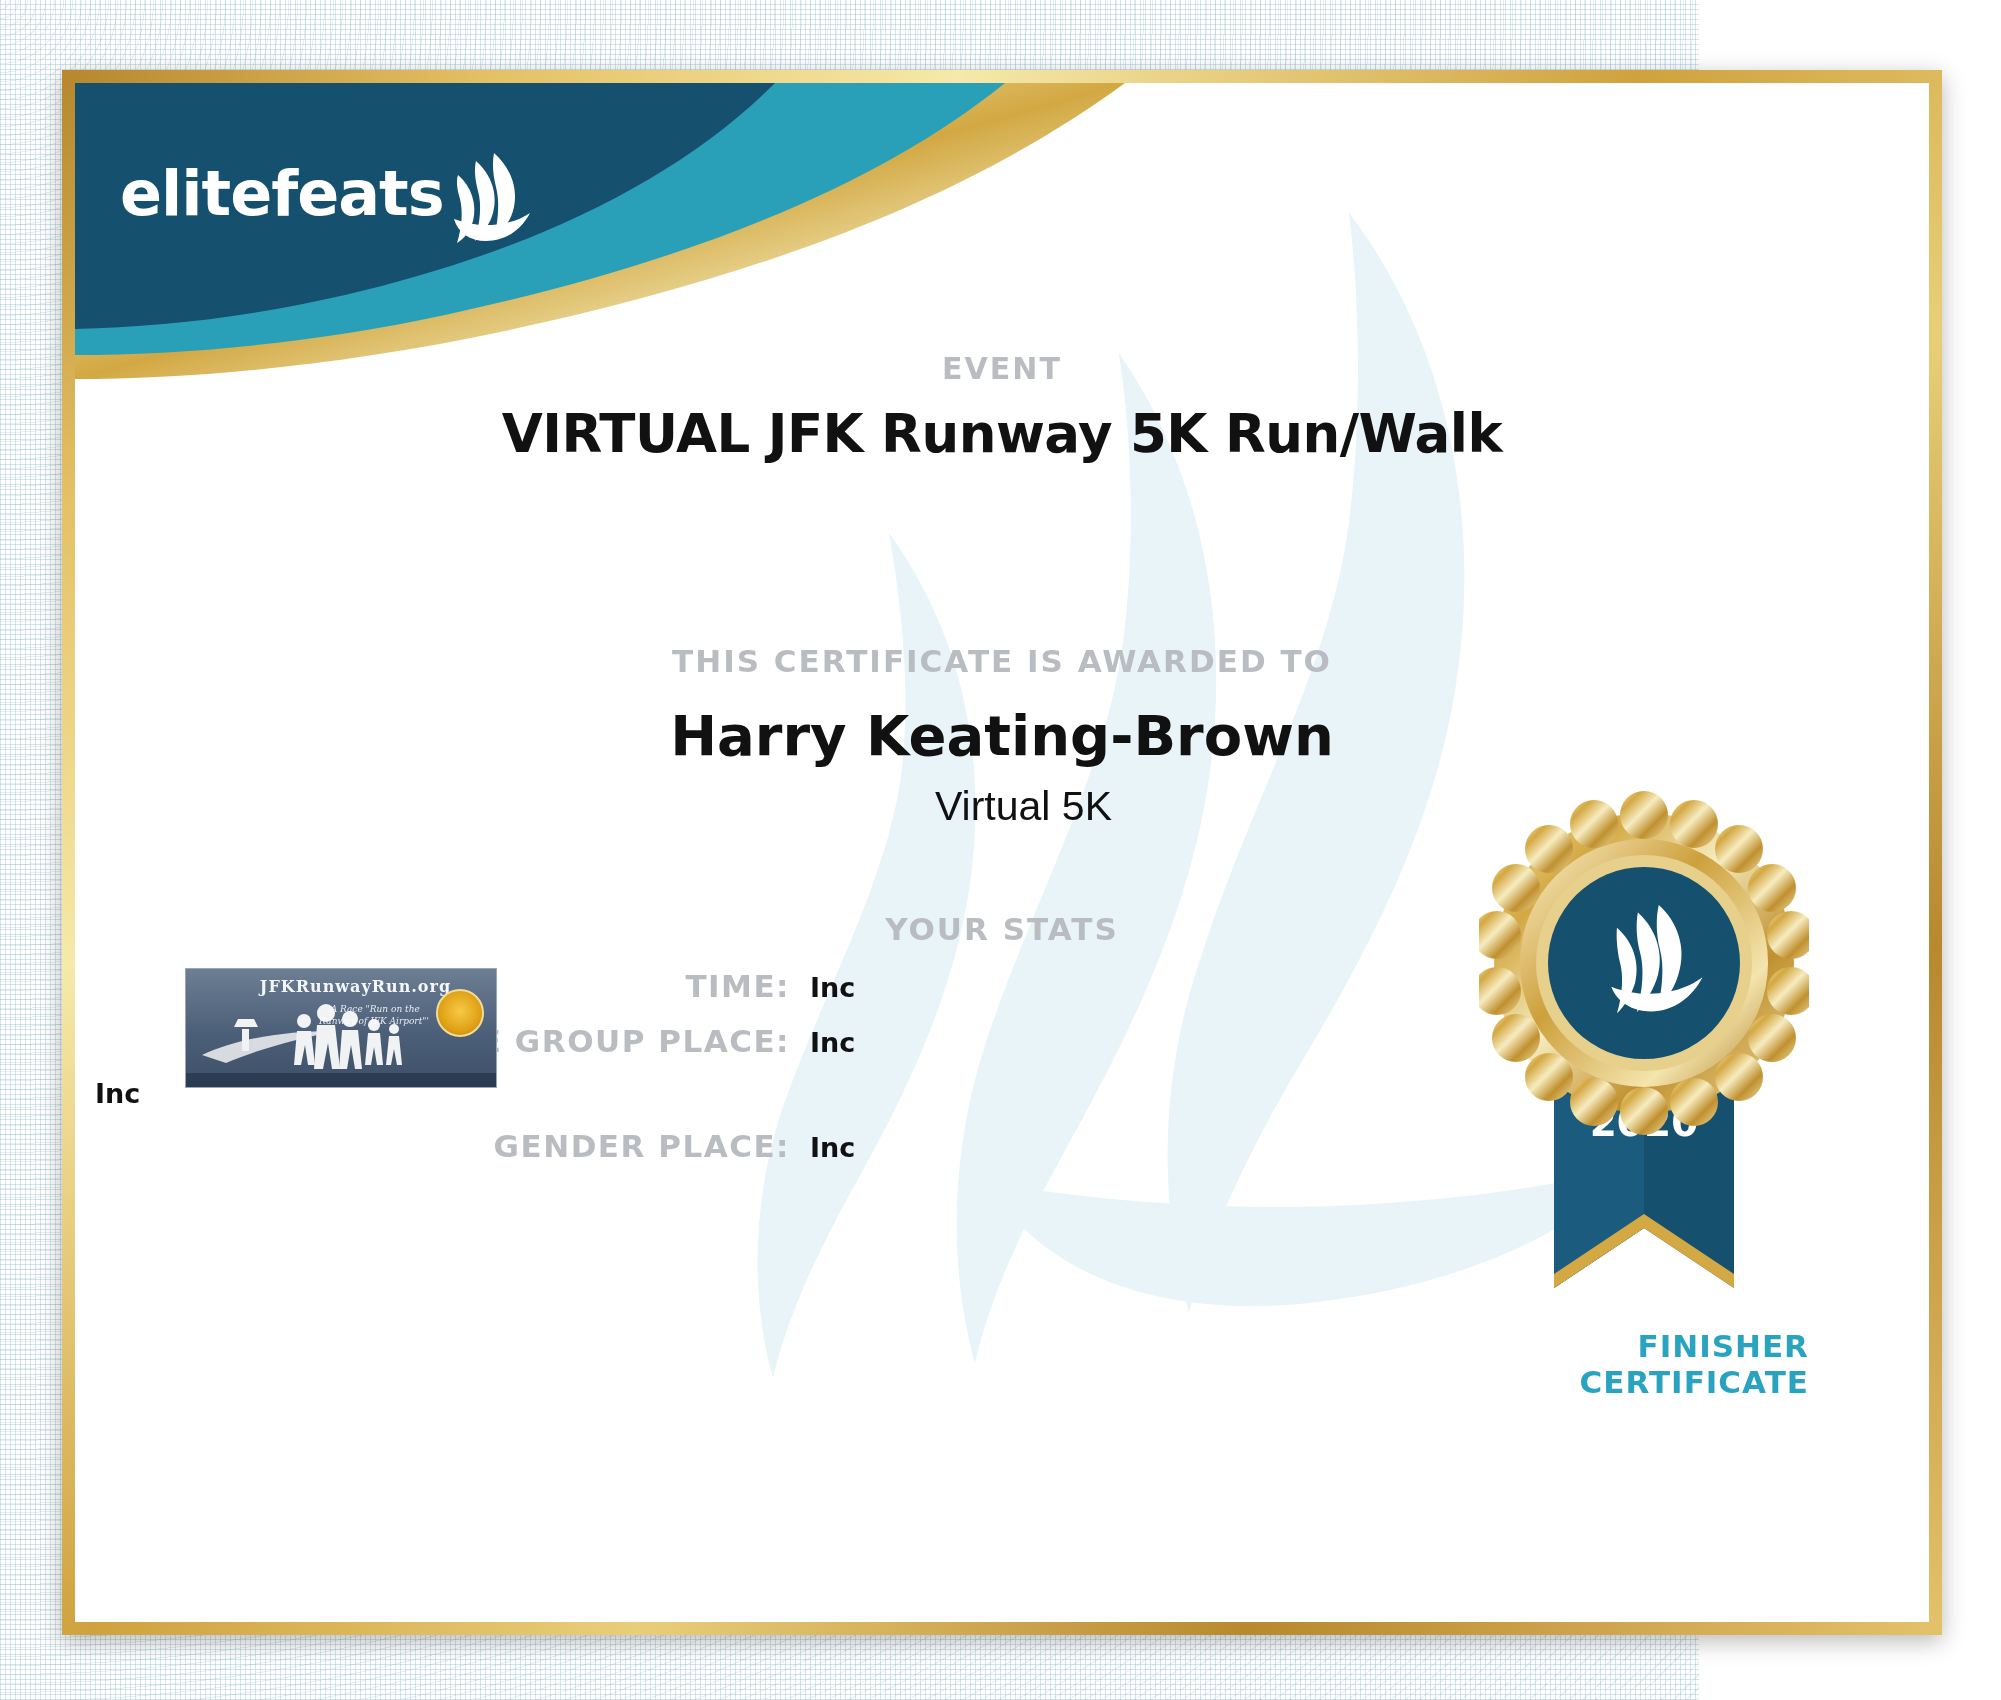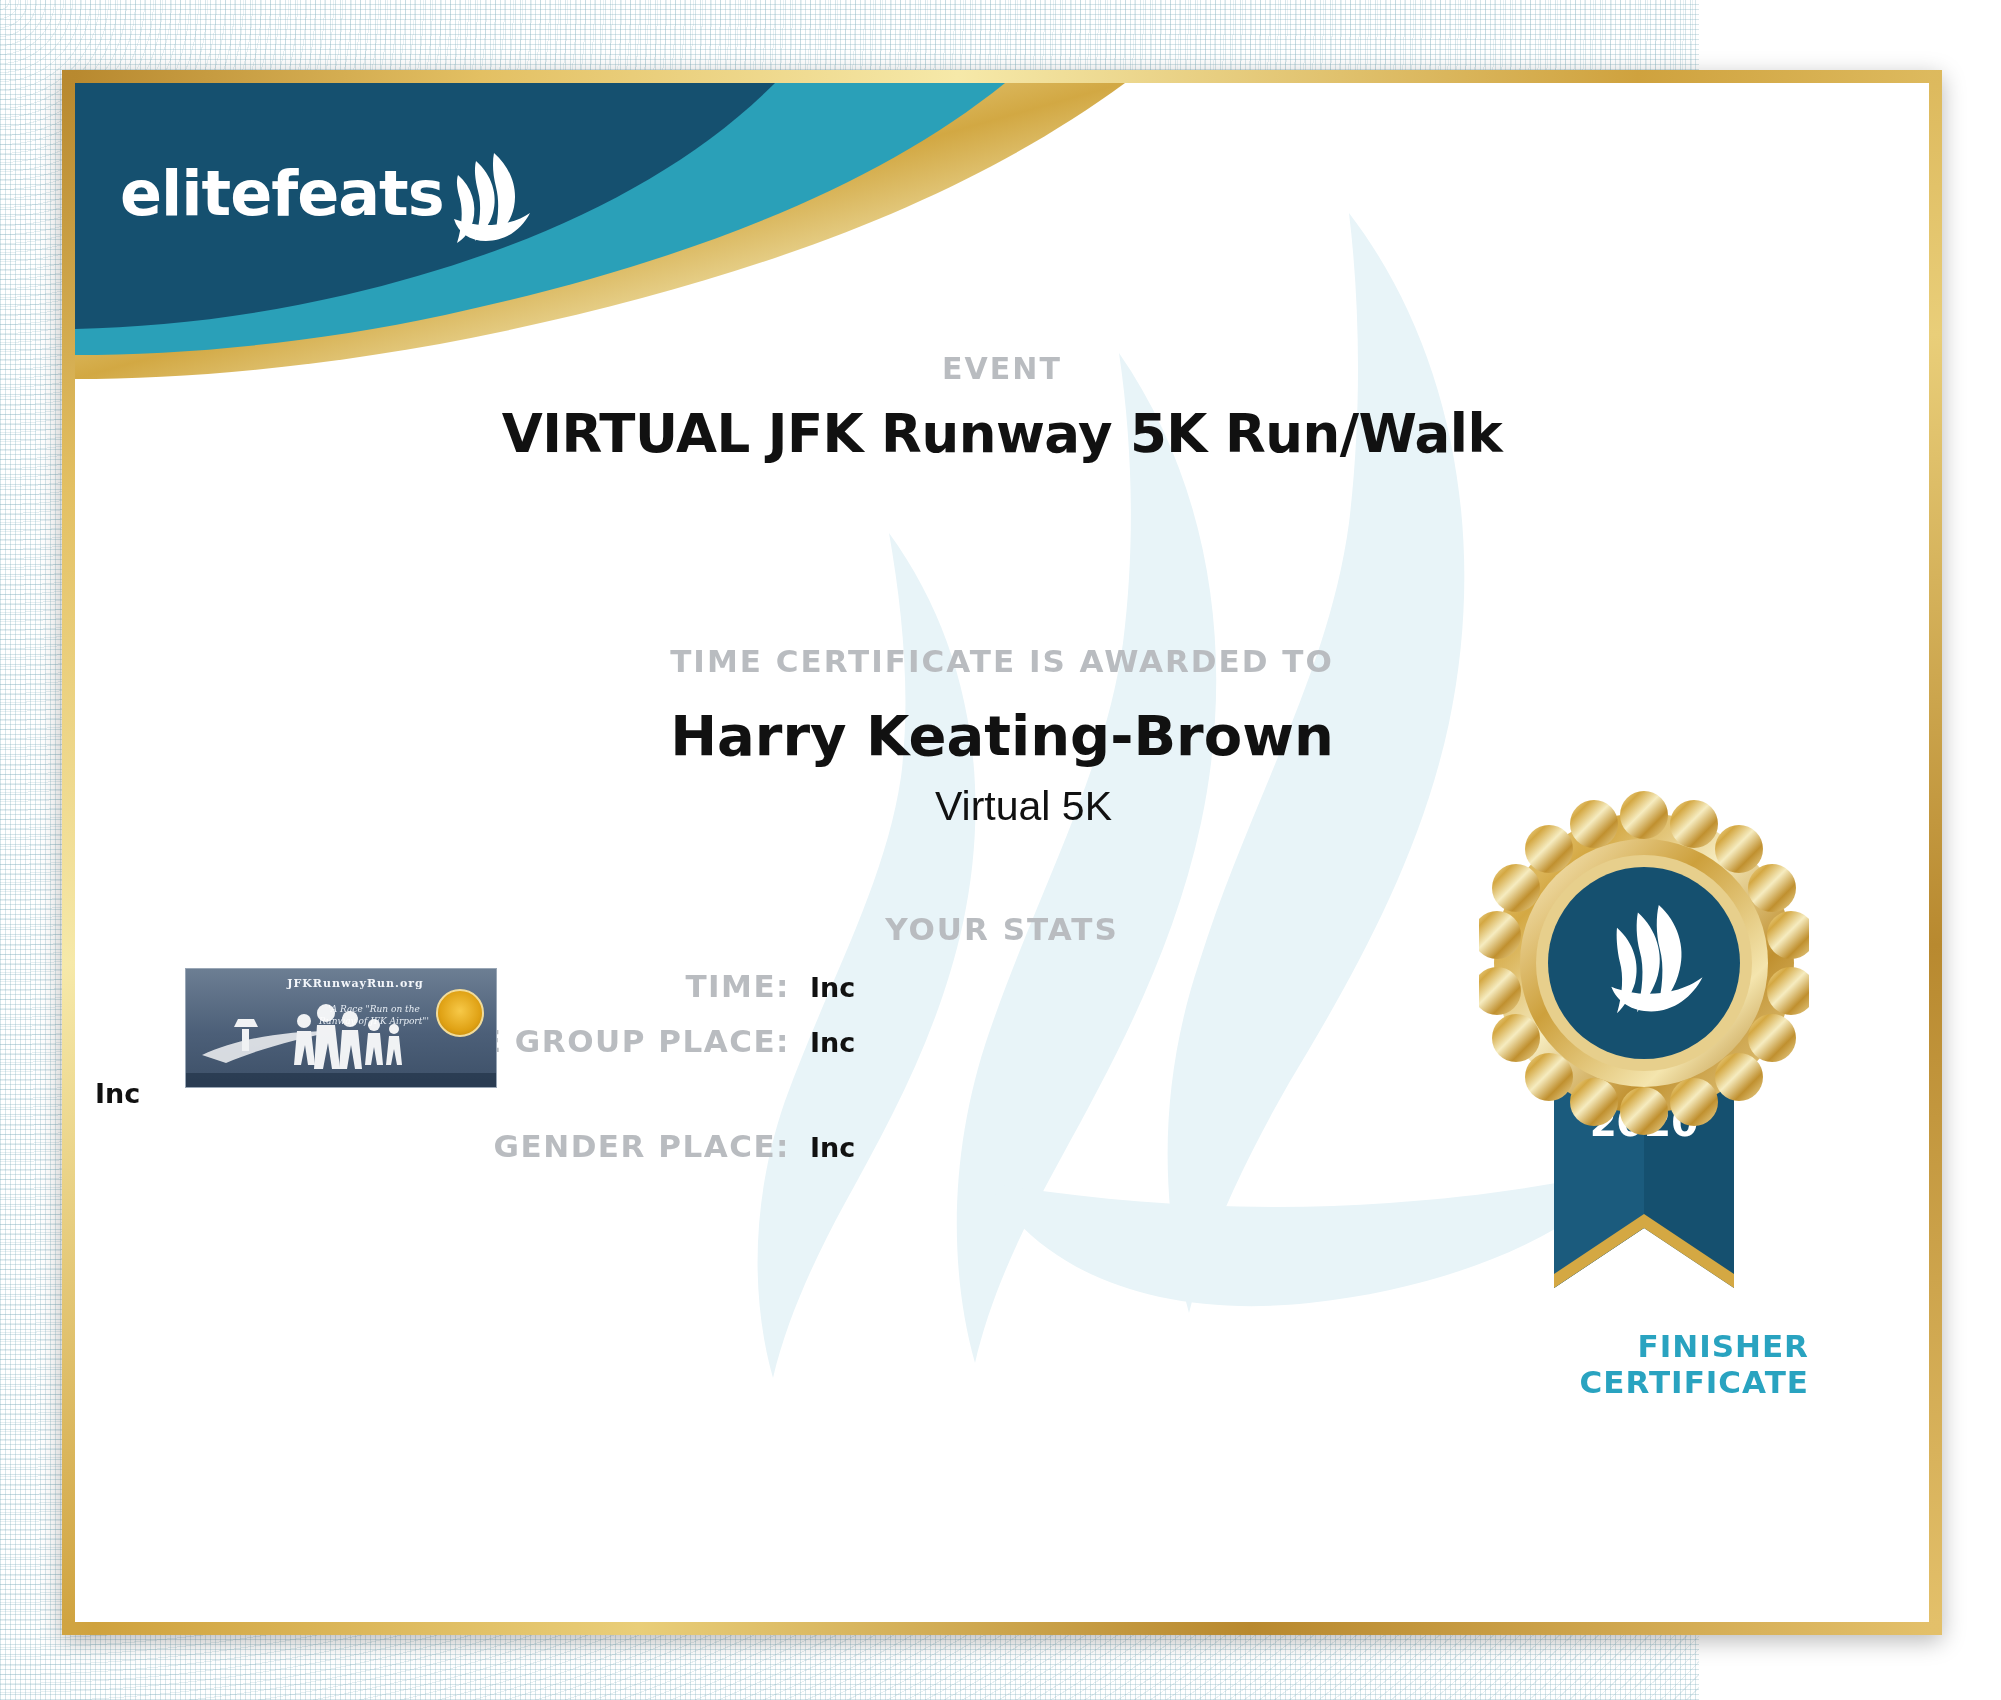--- a/index.html
+++ b/index.html
@@ -224,21 +224,21 @@
     overflow: hidden;
   }
   .sponsor-title {
     position: absolute;
     top: 8px;
     left: 0;
     right: 7px;
     text-align: center;
     color: #f3f6fa;
     font-family: "DejaVu Serif", serif;
-    font-size: 11px;
+    font-size: 16px;
     letter-spacing: 1px;
     font-weight: bold;
     padding-left: 36px;
   }
   .sponsor-tag {
     position: absolute;
     top: 34px;
     left: 128px;
     width: 120px;
     text-align: center;
@@ -327,21 +327,21 @@
           <path d="M10 24 C24 36 29 54 25 70 C22 80 16 88 9 92 C14 76 15 60 12 48 C9 38 8 30 10 24 Z"></path>
           <path d="M6 68 C22 74 40 76 58 72 C68 70 76 66 82 62 C74 78 58 90 38 90 C22 90 10 82 6 68 Z"></path>
         </g>
       </svg>
     </div>
 
     <div class="body-block">
       <div class="label-soft event-label">EVENT</div>
       <div class="event-name">VIRTUAL JFK Runway 5K Run/Walk</div>
 
-      <div class="label-soft awarded-label">TIME CERTIFICATE IS AWARDED TO</div>
+      <div class="label-soft awarded-label">THIS CERTIFICATE IS AWARDED TO</div>
       <div class="recipient-name">Harry Keating-Brown</div>
       <div class="recipient-sub">Virtual 5K</div>
 
       <div class="label-soft stats-label">YOUR STATS</div>
     </div>
 
     <div class="stats-list">
       <div class="stat-row">
         <div class="stat-label">TIME:</div>
         <div class="stat-value">Inc</div>

